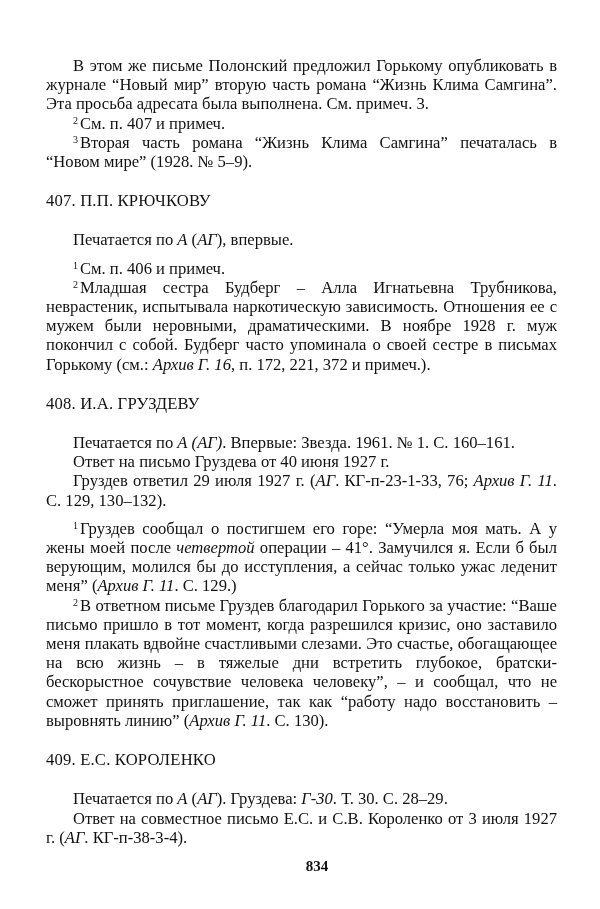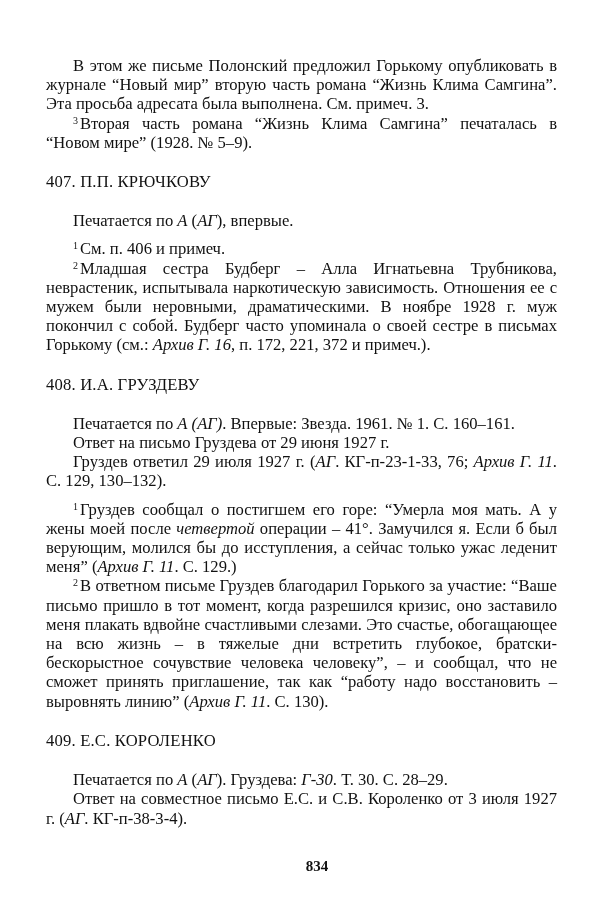--- a/index.html
+++ b/index.html
@@ -26,35 +26,36 @@
     position: absolute; left: 17px; width: 600px; top: 858px;
     text-align: center; font-weight: bold; font-size: 15px;
   }
 </style>
 </head>
 <body>
 
 <div class="page">
 
   <p>В этом же письме Полонский предложил Горькому опубликовать в журнале “Новый мир” вторую часть романа “Жизнь Клима Самгина”. Эта просьба адресата была выполнена. См. примеч. 3.</p>
+  <p><sup>2</sup><span>См. п. 407 и примеч.</span></p>
   <p><sup>3</sup><span>Вторая часть романа “Жизнь Клима Самгина” печаталась в “Новом мире” (1928. № 5–9).</span></p>
 
   <div class="gap-before-h"></div>
   <p class="heading">407. П.П. КРЮЧКОВУ</p>
   <div class="gap-after-h"></div>
   <p><span>Печатается по </span><i>А</i><span> (</span><i>АГ</i><span>), впервые.</span></p>
   <div class="gap-small"></div>
   <p><sup>1</sup><span>См. п. 406 и примеч.</span></p>
   <p><sup>2</sup><span>Младшая сестра Будберг – Алла Игнатьевна Трубникова, неврастеник, испытывала наркотическую зависимость. Отношения ее с мужем были неровными, драматическими. В ноябре 1928 г. муж покончил с собой. Будберг часто упоминала о своей сестре в письмах Горькому (см.: </span><i>Архив Г. 16</i><span>, п. 172, 221, 372 и примеч.).</span></p>
 
   <div class="gap-before-h"></div>
   <p class="heading">408. И.А. ГРУЗДЕВУ</p>
   <div class="gap-after-h"></div>
   <p><span>Печатается по </span><i>А (АГ)</i><span>. Впервые: Звезда. 1961. № 1. С. 160–161.</span></p>
-  <p>Ответ на письмо Груздева от 29 июня 1927 г.</p>
+  <p>Ответ на письмо Груздева от 40 июня 1927 г.</p>
   <p><span>Груздев ответил 29 июля 1927 г. (</span><i>АГ</i><span>. КГ-п-23-1-33, 76; </span><i>Архив Г. 11</i><span>. С. 129, 130–132).</span></p>
   <div class="gap-small"></div>
   <p><sup>1</sup><span>Груздев сообщал о постигшем его горе: “Умерла моя мать. А у жены моей после </span><i>четвертой</i><span> операции – 41°. Замучился я. Если б был верующим, молился бы до исступления, а сейчас только ужас леденит меня” (</span><i>Архив Г. 11</i><span>. С. 129.)</span></p>
   <p><sup>2</sup><span>В ответном письме Груздев благодарил Горького за участие: “Ваше письмо пришло в тот момент, когда разрешился кризис, оно заставило меня плакать вдвойне счастливыми слезами. Это счастье, обогащающее на всю жизнь – в тяжелые дни встретить глубокое, братски-бескорыстное сочувствие человека человеку”, – и сообщал, что не сможет принять приглашение, так как “работу надо восстановить – выровнять линию” (</span><i>Архив Г. 11</i><span>. С. 130).</span></p>
 
   <div class="gap-before-h"></div>
   <p class="heading">409. Е.С. КОРОЛЕНКО</p>
   <div class="gap-after-h"></div>
   <p><span>Печатается по </span><i>А</i><span> (</span><i>АГ</i><span>). Груздева: </span><i>Г-30</i><span>. Т. 30. С. 28–29.</span></p>
   <p><span>Ответ на совместное письмо Е.С. и С.В. Короленко от 3 июля 1927 г. (</span><i>АГ</i><span>. КГ-п-38-3-4).</span></p>

